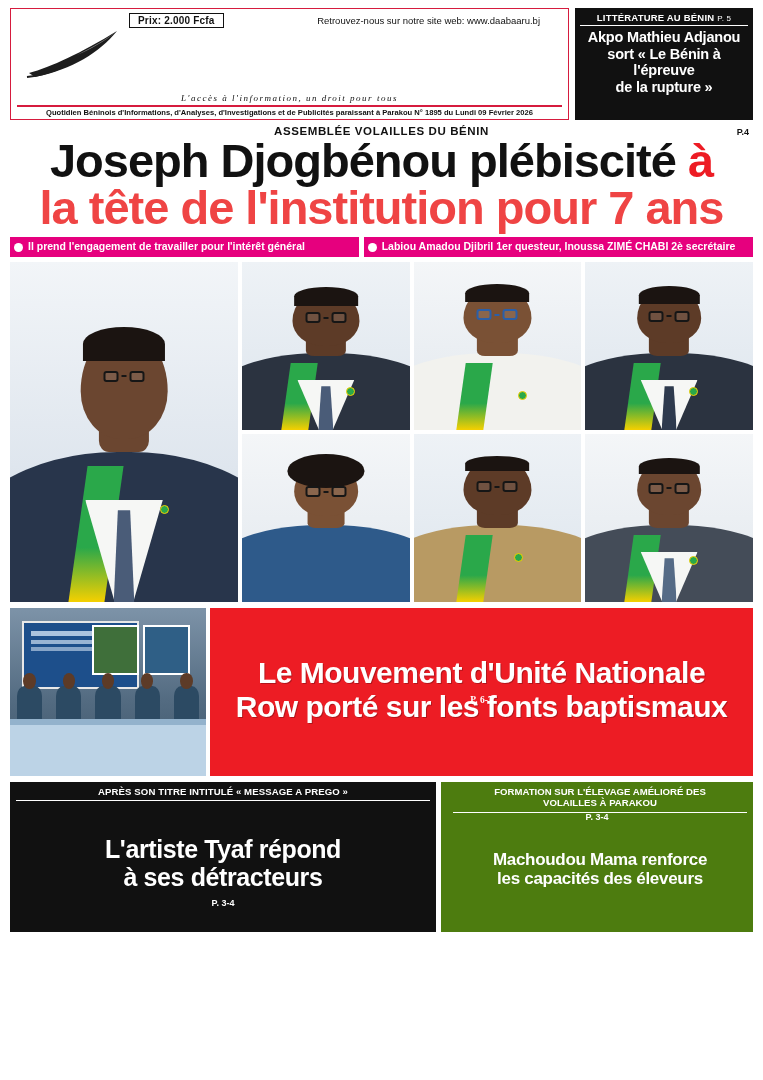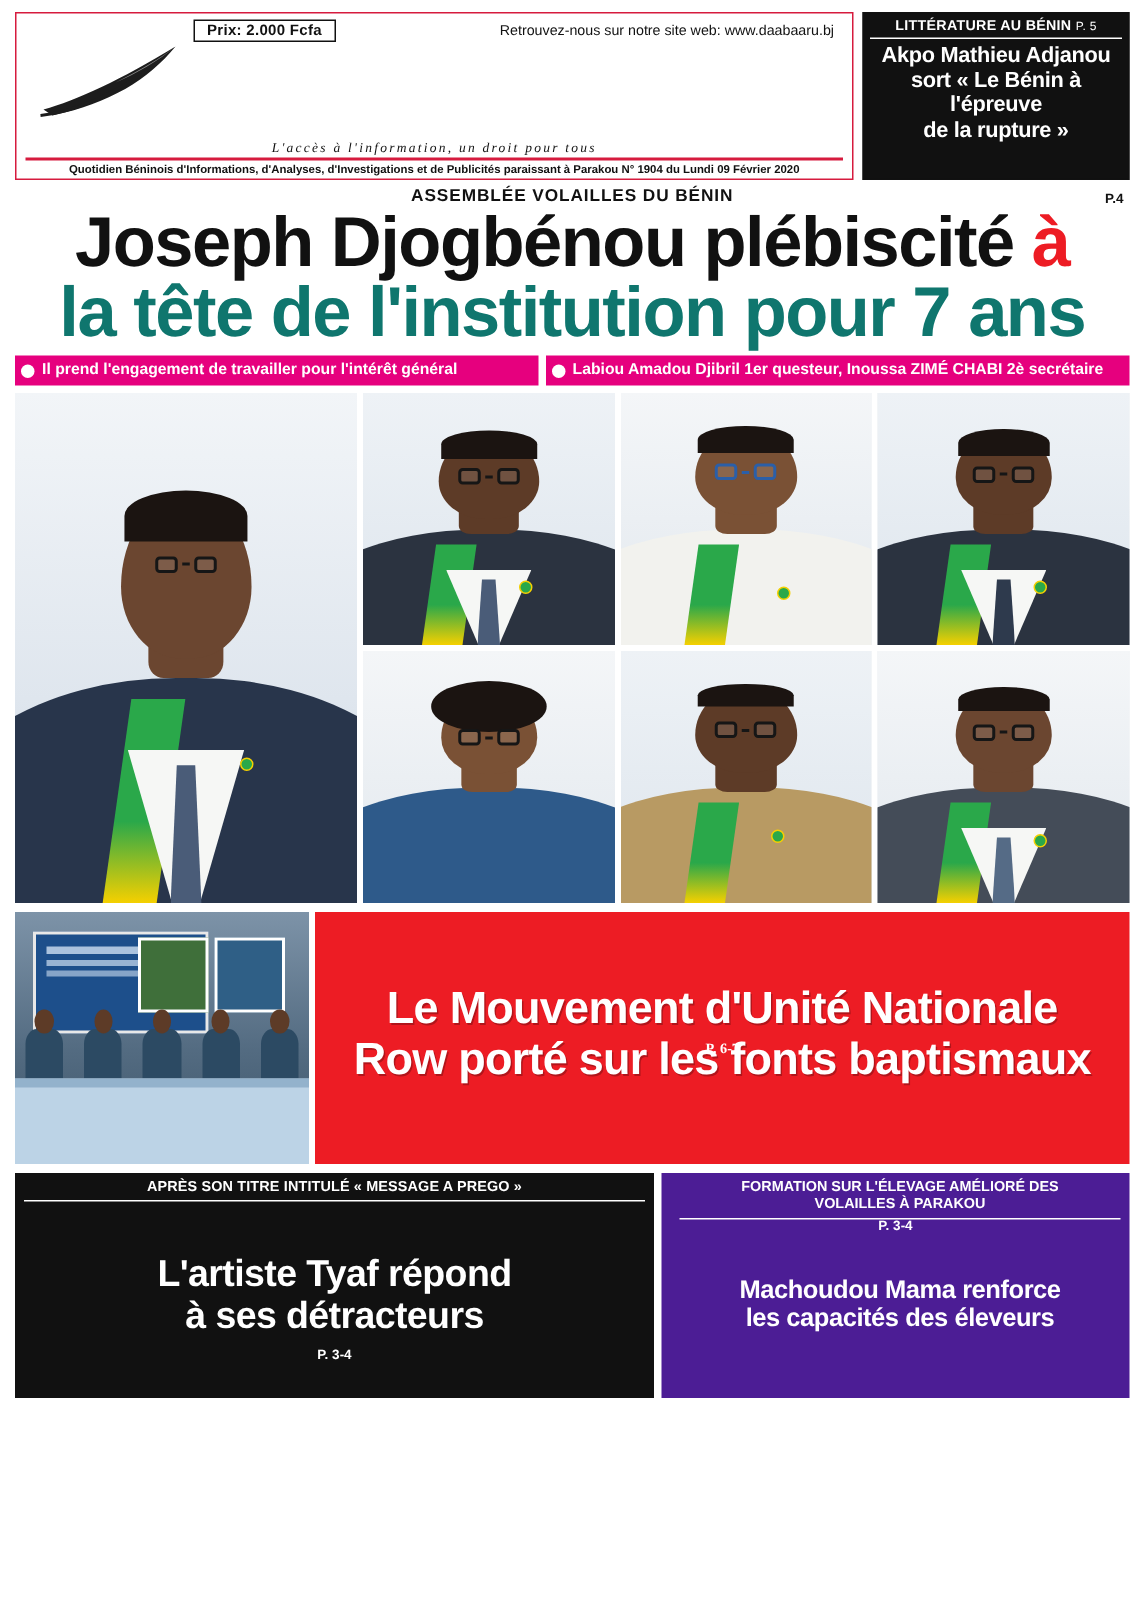--- a/index.html
+++ b/index.html
@@ -42,21 +42,21 @@
     font-size: 10px;
     font-weight: bold;
     padding: 1px 8px;
     color: #111;
     letter-spacing: .2px;
     margin-left: 112px;
   }
   .website {
     font-size: 9.5px;
     color: #111;
-    margin-right: 6px;
+    margin-right: 22px;
   }
   .mh-logo-wrap {
     position: relative;
     flex: 1 1 auto;
     display: flex;
     align-items: center;
     justify-content: center;
   }
   .logo-title {
     font-family: "Liberation Serif", serif;
@@ -154,21 +154,21 @@
   .headline .l1 {
     display: block;
     font-size: 47px;
     color: #111;
     letter-spacing: -1px;
   }
   .headline .l1 .red { color: #ed1c24; }
   .headline .l2 {
     display: block;
     font-size: 47px;
-    color: #0f766e;
+    color: #ef4444;
     letter-spacing: -1px;
     margin-top: 4px;
   }
 
   .bullets {
     display: flex;
     gap: 5px;
     margin-top: 8px;
   }
   .bullet {
@@ -410,21 +410,21 @@
     font-weight: bold;
   }
   .bl-photo {
     width: 138px;
     position: relative;
     overflow: hidden;
     background: #171717;
   }
   .br {
     flex: 1 1 auto;
-    background: #4c1d95;
+    background: #4d7c0f;
     color: #fff;
     display: flex;
     flex-direction: column;
     padding: 4px 6px 6px 12px;
     position: relative;
   }
   .br-kicker {
     font-size: 9.6px;
     font-weight: bold;
     text-align: center;
@@ -498,21 +498,21 @@
       <div class="mh-logo-wrap">
         <svg class="quill" viewBox="0 0 112 54">
           <path d="M8 46 C30 40 60 26 96 4 C78 26 52 42 14 50 Z" fill="#1d1d1d"></path>
           <path d="M6 50 C26 48 52 38 80 18" stroke="#1d1d1d" stroke-width="2" fill="none"></path>
           <path d="M96 4 C84 14 70 22 56 28 C72 20 86 12 96 4 Z" fill="#8d8d8d"></path>
         </svg>
       </div>
 
       <div class="slogan">L'accès à l'information, un droit pour tous</div>
       <div class="mh-rule"></div>
-      <div class="mh-sub">Quotidien Béninois d'Informations, d'Analyses, d'Investigations et de Publicités paraissant à Parakou N° 1904 du Lundi 09 Février 2020</div>
+      <div class="mh-sub">Quotidien Béninois d'Informations, d'Analyses, d'Investigations et de Publicités paraissant à Parakou N° 1895 du Lundi 09 Février 2026</div>
     </div>
 
     <div class="masthead-right">
       <div class="mr-kicker">
         <span>LITTÉRATURE AU BÉNIN</span>
         <span class="pg">P. 5</span>
       </div>
       <div class="mr-title">
         <div>Akpo Mathieu Adjanou</div>
         <div>sort « Le Bénin à l'épreuve</div>

